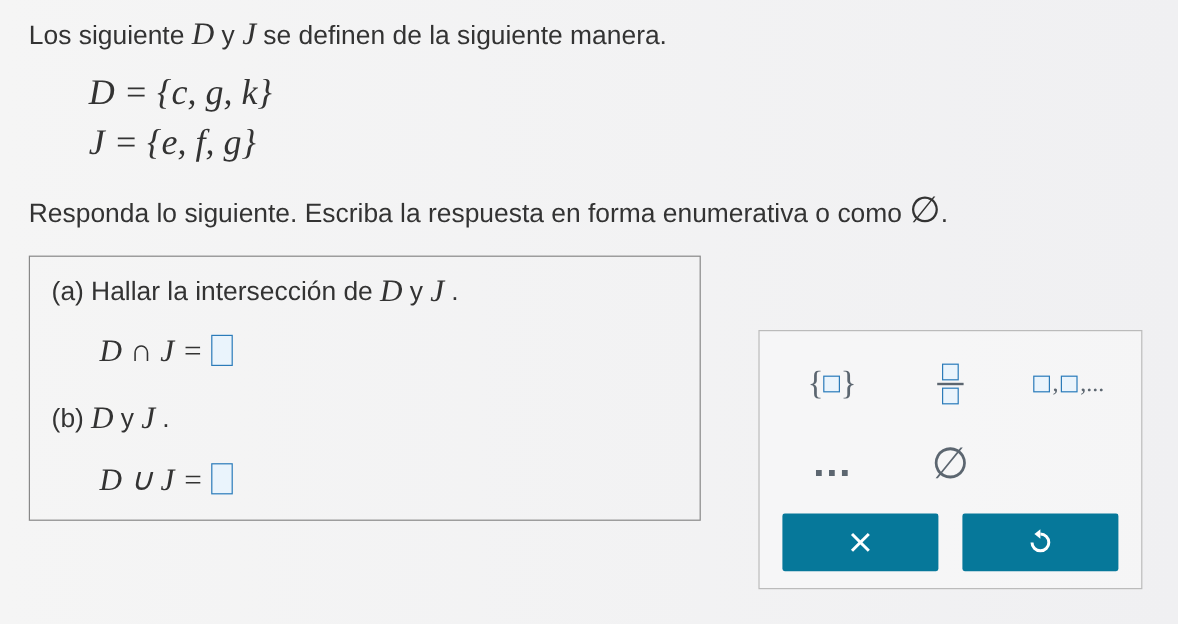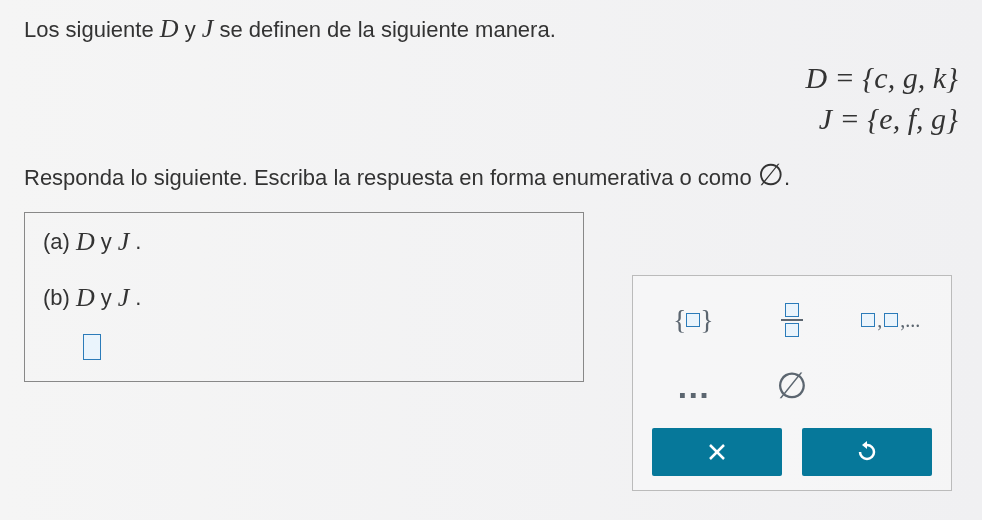--- a/index.html
+++ b/index.html
@@ -7,21 +7,21 @@
     width: 982px;
     height: 520px;
     background: linear-gradient(to right, #f5f5f5 0%, #f0f0f2 100%);
     font-family: 'Segoe UI', Arial, sans-serif;
     color: #333;
     font-size: 22px;
     padding: 14px 24px;
     position: relative;
   }
   .math-ital { font-family: 'Times New Roman', serif; font-style: italic; font-size: 26px; }
-  .sets { margin: 14px 0 18px 50px; text-align: right; }
+  .sets { margin: 14px 0 18px 50px; }
   .sets div { font-family: 'Times New Roman', serif; font-style: italic; font-size: 30px; line-height: 1.35; }
   .panel {
     border: 1px solid #888;
     width: 560px;
     margin-top: 20px;
     padding: 14px 18px 18px 18px;
     background: transparent;
   }
   .panel .row { margin-bottom: 20px; display: flex; align-items: center; gap: 6px;}
   .panel .mathline { margin-left: 40px; margin-top: 10px; font-family: 'Times New Roman', serif; font-style: italic; font-size: 26px; }
@@ -93,34 +93,40 @@
   <div>J = {e, f, g}</div>
 </div>
 
 <div>
   <span>Responda lo siguiente. Escriba la respuesta en forma enumerativa o como </span><span class="math-ital empty-strike" style="font-style:normal">∅</span><span>.</span>
 </div>
 
 <div class="panel">
   <div class="row">
     <span>(a)</span>
+    <span>Hallar la intersección de </span>
       <span class="math-ital">D</span>
       <span> y </span>
       <span class="math-ital">J</span>
       <span>.</span>
+  </div>
+  <div class="mathline">
+    <span>D ∩ J =</span>
+    <span class="box"></span>
   </div>
 
   <div class="row" style="margin-top:26px">
     <span>(b)</span>
       <span class="math-ital">D</span>
       <span> y </span>
       <span class="math-ital">J</span>
       <span>.</span>
   </div>
   <div class="mathline">
+    <span>D ∪ J =</span>
     <span class="box"></span>
   </div>
 </div>
 
 <div class="toolbar">
   <div class="tool-grid">
     <div class="tool">
       <span>{</span>
         <span class="tinybox"></span>
         <span>}</span>

